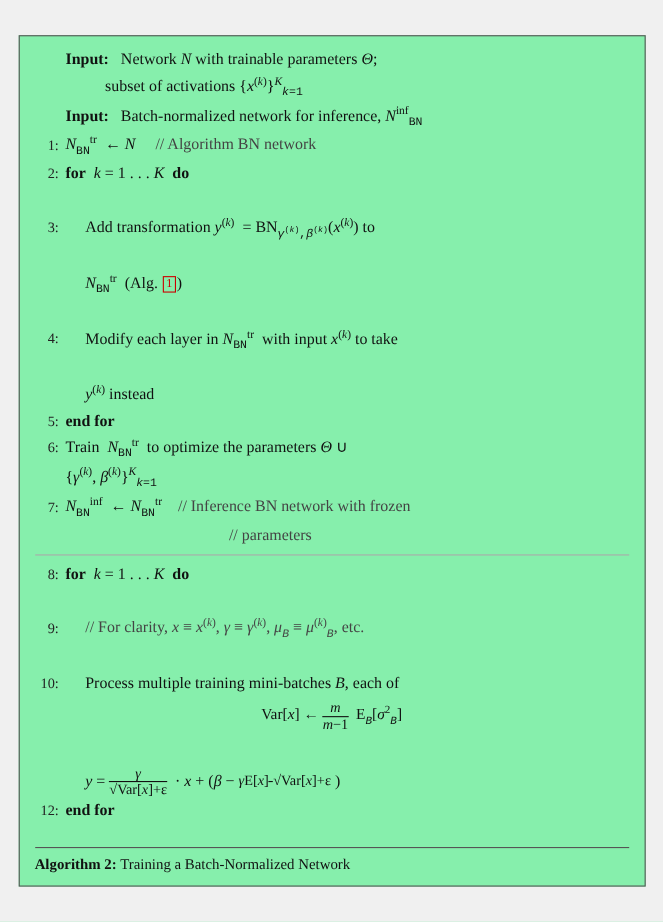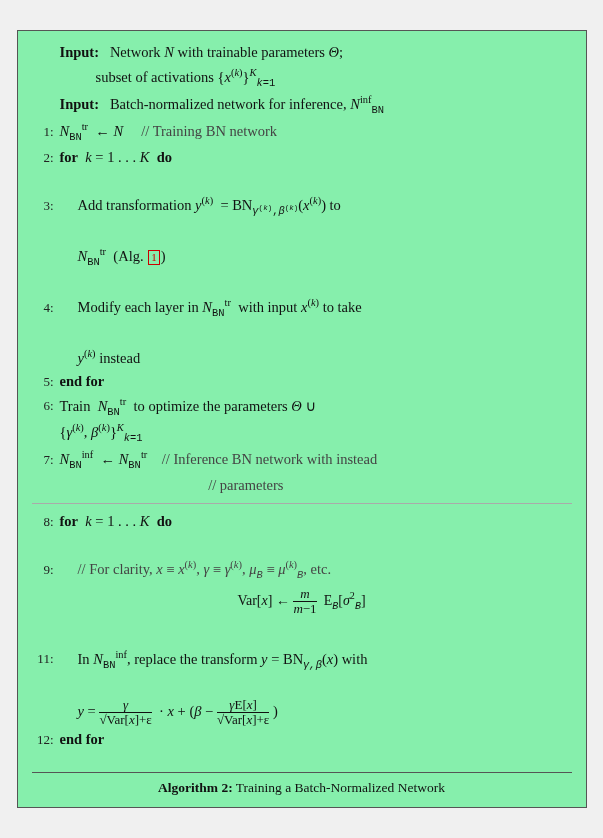--- a/index.html
+++ b/index.html
@@ -39,21 +39,21 @@
     .line-content {
       flex: 1;
     }
     .indent1 { padding-left: 18px; margin-top: 24px; }
     .indent2 { padding-left: 36px; }
     .bold { font-weight: bold; }
     .caption-area {
       border-top: 1px solid #555;
       margin-top: 21px;
       padding-top: 5px;
-      text-align: center;
+      text-align: left;
       font-size: 13.5px;
     }
     .caption-bold { font-weight: bold; }
     .alg-ref {
       display: inline-block;
       border: 1px solid #c00;
       color: #c00;
       font-size: 11px;
       padding: 0 2px;
       line-height: 1.2;
@@ -107,21 +107,21 @@
         <span class="bold">Input:</span>
         &nbsp; Batch-normalized network for inference, <span class="math">N</span><span class="superscript">inf</span><span class="subscript">BN</span>
       </span>
     </div>
 
     <div class="line">
       <span class="line-num">1:</span>
       <span class="line-content">
         <span class="math">N</span><span class="subscript">BN</span><span class="superscript">tr</span>
         &nbsp;← <span class="math">N</span>
-        &nbsp;&nbsp;&nbsp; <span class="comment">// Training BN network</span>
+        &nbsp;&nbsp;&nbsp; <span class="comment">// Algorithm BN network</span>
       </span>
     </div>
 
     <div class="line">
       <span class="line-num">2:</span>
       <span class="line-content">
         <span class="bold math-upright">for</span>
         &nbsp;<span class="math">k</span> = 1 . . . <span class="math">K</span>&nbsp;
         <span class="bold math-upright">do</span>
       </span>
@@ -175,21 +175,21 @@
       <span class="line-content">
         {<span class="math">γ</span><span class="superscript">(<span class="math">k</span>)</span>, <span class="math">β</span><span class="superscript">(<span class="math">k</span>)</span>}<span class="superscript"><span class="math">K</span></span><span class="subscript"><span class="math">k</span>=1</span>
       </span>
     </div>
 
     <div class="line">
       <span class="line-num">7:</span>
       <span class="line-content">
         <span class="math">N</span><span class="subscript">BN</span><span class="superscript">inf</span>
         &nbsp;← <span class="math">N</span><span class="subscript">BN</span><span class="superscript">tr</span>
-        &nbsp;&nbsp; <span class="comment">// Inference BN network with instead</span>
+        &nbsp;&nbsp; <span class="comment">// Inference BN network with frozen</span>
       </span>
     </div>
     <div class="line">
       <span class="no-line-num"></span>
       <span class="line-content">
         &nbsp;&nbsp;&nbsp;&nbsp;&nbsp;&nbsp;&nbsp;&nbsp;&nbsp;&nbsp;&nbsp;&nbsp;&nbsp;&nbsp;&nbsp;&nbsp;&nbsp;&nbsp;&nbsp;&nbsp;&nbsp;&nbsp;&nbsp;&nbsp;&nbsp;&nbsp;&nbsp;&nbsp;&nbsp;&nbsp;&nbsp;&nbsp;&nbsp;&nbsp;&nbsp;&nbsp;&nbsp;&nbsp;&nbsp;&nbsp;
         <span class="comment">// parameters</span>
       </span>
     </div>
 
@@ -204,51 +204,51 @@
       </span>
     </div>
 
     <div class="line">
       <span class="line-num">9:</span>
       <span class="line-content indent1 comment">
         // For clarity, <span class="math">x</span> ≡ <span class="math">x</span><span class="superscript">(<span class="math">k</span>)</span>, <span class="math">γ</span> ≡ <span class="math">γ</span><span class="superscript">(<span class="math">k</span>)</span>, <span class="math">μ</span><span class="subscript"><span class="math">B</span></span> ≡ <span class="math">μ</span><span class="superscript">(<span class="math">k</span>)</span><span class="subscript"><span class="math">B</span></span>, etc.
       </span>
     </div>
 
+    <div class="line">
+      <span class="line-num">10:</span>
+      <span class="line-content indent1">
+        Process multiple training mini-batches <span class="math">B</span>, each of
+      </span>
+    </div>
 
     <div class="centered-math">
       Var[<span class="math">x</span>] ← 
       <span style="display:inline-flex; flex-direction:column; align-items:center; vertical-align:middle; font-size:13px; line-height:1.1;">
         <span><span class="math">m</span></span>
         <span style="border-top:1px solid #111; display:block; width:100%; padding: 0 2px;"></span>
         <span><span class="math">m</span>−1</span>
       </span>
       &nbsp;E<span class="subscript"><span class="math">B</span></span>[<span class="math">σ</span><span class="superscript">2</span><span class="subscript"><span class="math">B</span></span>]
     </div>
 
     <div style="margin-top:6px;"></div>
 
-    <div class="line">
-      <span class="line-num">11:</span>
-      <span class="line-content indent1">
-        In <span class="math">N</span><span class="subscript">BN</span><span class="superscript">inf</span>, replace the transform <span class="math">y</span> = BN<span class="subscript"><span class="math">γ,β</span></span>(<span class="math">x</span>) with
-      </span>
-    </div>
     <div class="line">
       <span class="no-line-num"></span>
       <span class="line-content indent1">
         <span class="math">y</span> = 
         <span style="display:inline-flex; flex-direction:column; align-items:center; vertical-align:middle; font-size:13px; line-height:1.1;">
           <span><span class="math">γ</span></span>
           <span style="border-top:1px solid #111; display:block; width:100%; padding:0 2px;"></span>
           <span>√Var[<span class="math">x</span>]+ε</span>
         </span>
         &nbsp;· <span class="math">x</span> + 
         (<span class="math">β</span> − 
-        <span style="display:inline-flex; flex-direction:column; align-items:center; vertical-align:middle; font-size:13px; line-height:1.1;">
+        <span style="display:inline-flex; flex-direction:row; align-items:center; vertical-align:middle; font-size:13px; line-height:1.1;">
           <span><span class="math">γ</span>E[<span class="math">x</span>]</span>
           <span style="border-top:1px solid #111; display:block; width:100%; padding:0 2px;"></span>
           <span>√Var[<span class="math">x</span>]+ε</span>
         </span>
         )
       </span>
     </div>
 
     <div class="line">
       <span class="line-num">12:</span>

